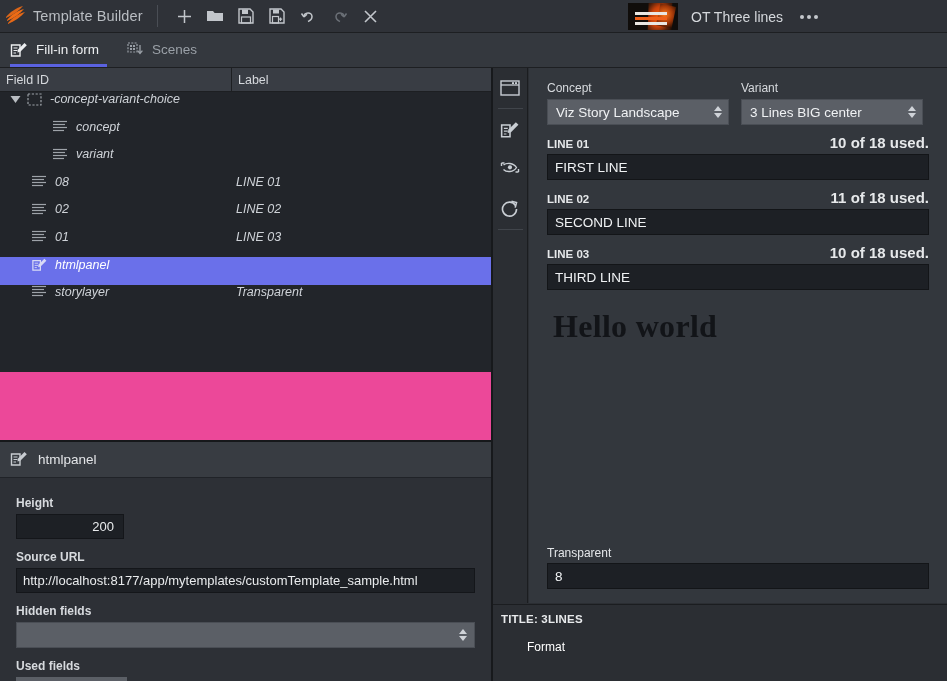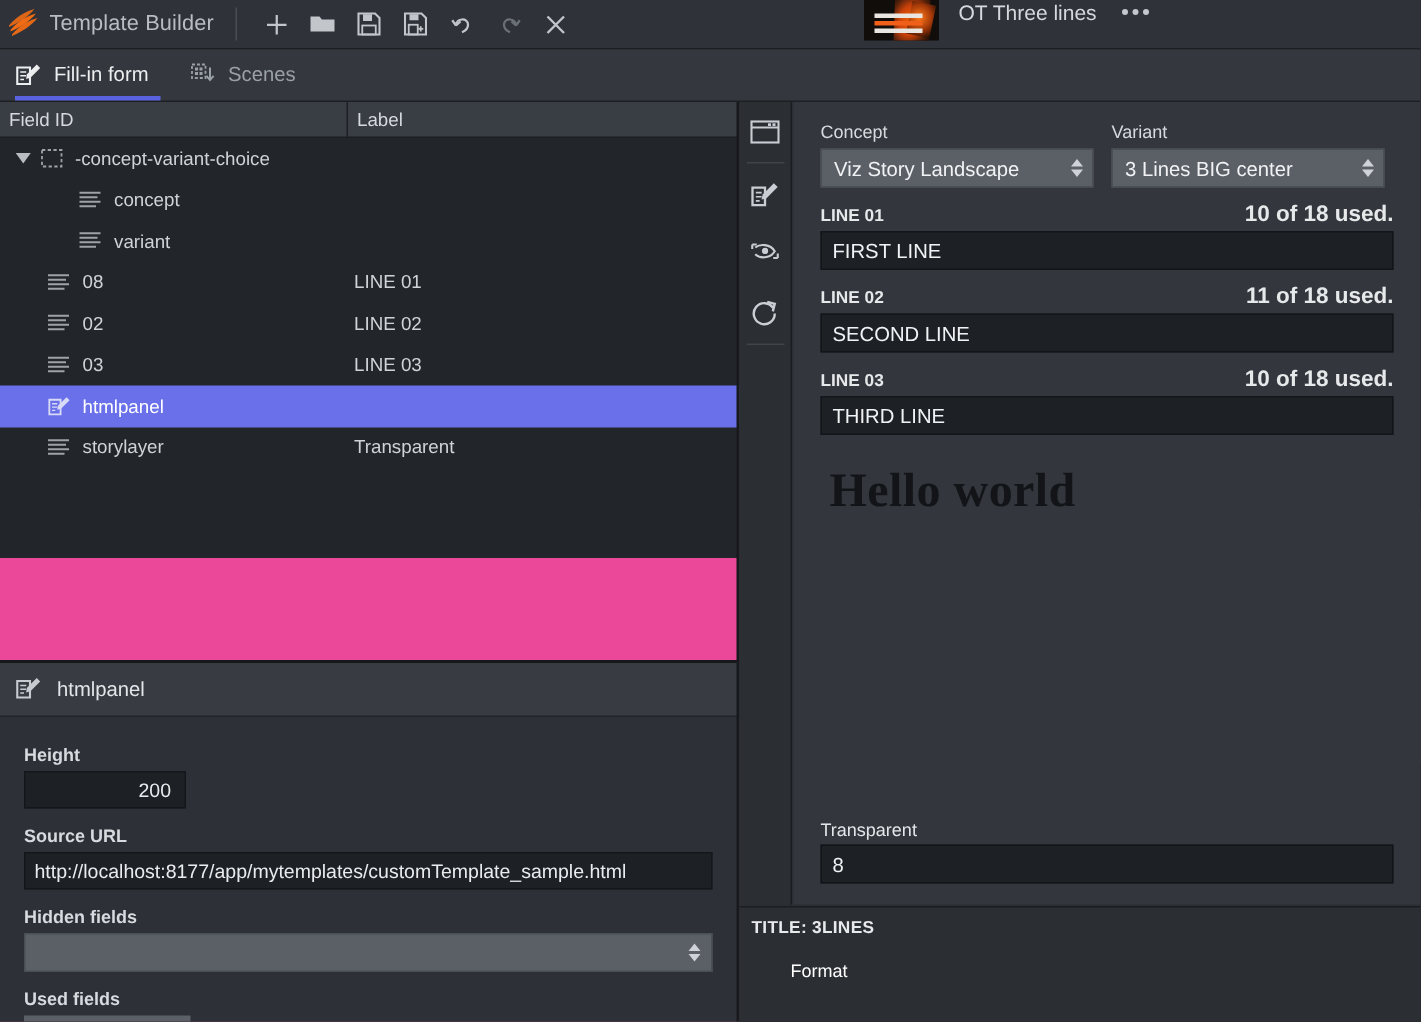--- a/index.html
+++ b/index.html
@@ -28,22 +28,22 @@
   }
   .tb-icons { display: flex; align-items: center; gap: 2px; }
   .tb-btn {
     width: 29px; height: 29px; display: flex; align-items: center; justify-content: center;
     color: #c2c6cb;
   }
   .tb-btn.dim { color: #6b7077; }
   .tb-btn svg { display: block; }
 
   .doc-group {
-    position: absolute; left: 576px; top: 0; height: 33px;
-    display: flex; align-items: flex-start; gap: 0;
+    position: absolute; left: 628px; top: 0; height: 33px;
+    display: flex; align-items: center; gap: 0;
   }
   .doc-thumb {
     width: 50px; height: 27px; background: #100d0b; position: relative; overflow: hidden;
     flex: none;
   }
   .doc-thumb .blob {
     position: absolute; left: 20px; top: -3px; width: 24px; height: 33px;
     background: radial-gradient(ellipse at 45% 50%, #f2600c 0%, #c8410a 42%, #51200a 72%, #150a04 100%);
     transform: rotate(-8deg) skewX(-10deg);
     filter: blur(0.3px);
@@ -89,22 +89,23 @@
     background: #ec4899;
   }
   .tree-head {
     height: 24px; background: #393d44; display: flex; align-items: center;
     border-bottom: 1px solid #1d1f22; font-size: 12.5px; color: #d6d9dd;
   }
   .th-fid { width: 232px; padding-left: 6px; border-right: 1px solid #1d1f22; height: 24px; display:flex; align-items:center;}
   .th-lbl { flex: 1; padding-left: 6px; height: 24px; display:flex; align-items:center;}
   .tree { background: #22252a; height: 280px; }
   .trow {
-    height: 27.5px; display: flex; align-items: center; font-size: 12.5px; color: #cfd3d8;
+    height: 27.5px; display: flex; align-items: flex-start; font-size: 12.5px; color: #cfd3d8;
     position: relative;
+    font-style: italic;
   }
   .trow.sel { background: #6a70ea; color: #ffffff; }
   .trow .tw { display: flex; align-items: center; width: 232px; }
   .trow .tlabel2 { padding-left: 4px; color: #cfd3d8; }
   .twisty { width: 18px; margin-left: 6px; display: flex; align-items: center; justify-content: center; }
   .ticon { width: 20px; display: flex; align-items: center; justify-content: center; }
   .tname { margin-left: 6px; }
 
   
   .props {
@@ -408,21 +409,21 @@
         <span class="ticon" style="margin-left:5px">
           <svg width="16" height="13" viewBox="0 0 16 13">
               <g stroke="#9ea3a9" stroke-width="1.2">
                 <path d="M1 1.5 H15"></path>
                 <path d="M1 4.5 H13"></path>
                 <path d="M1 7.5 H15"></path>
                 <path d="M1 10.5 H12"></path>
               </g>
             </svg>
         </span>
-        <span class="tname">03</span>
+        <span class="tname">01</span>
       </div>
       <div class="tlabel2">LINE 03</div>
     </div>
 
     <div class="trow sel">
       <div class="tw">
         <span class="twisty"></span>
         <span class="ticon" style="margin-left:5px">
           <svg width="17" height="15" viewBox="0 0 18 17">
             <path d="M1.5 4 H10 V15 H1.5 Z" fill="none" stroke="#d8daf6" stroke-width="1.4"></path>

